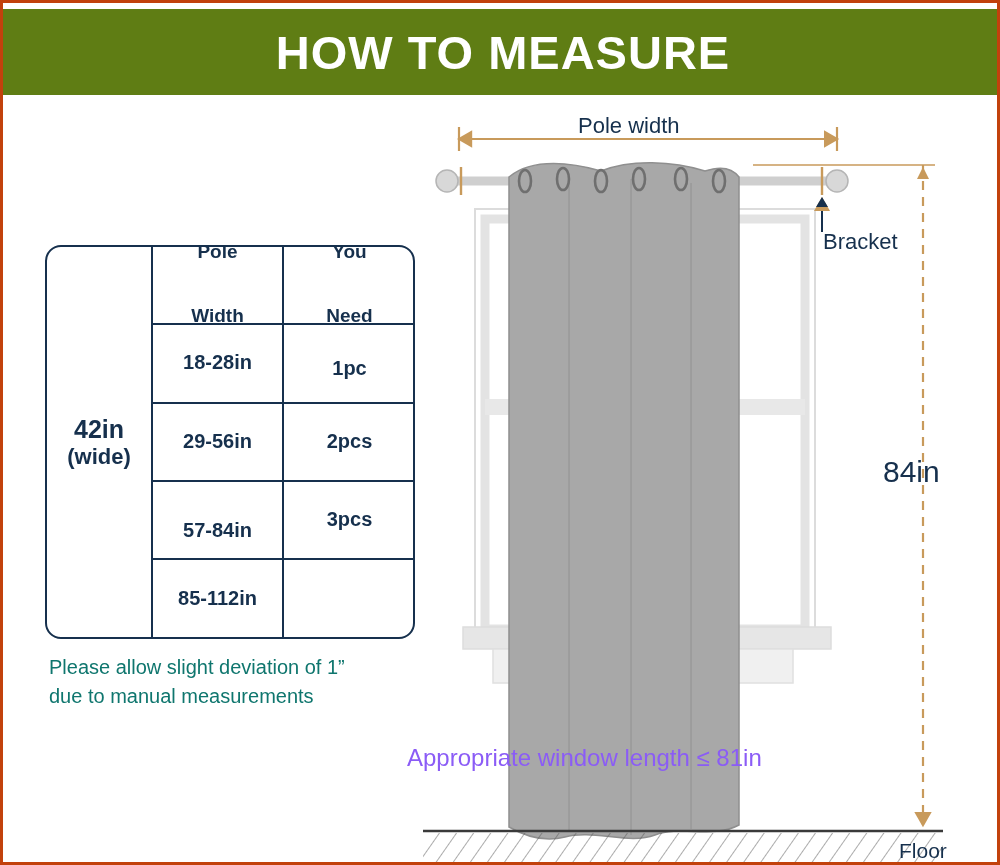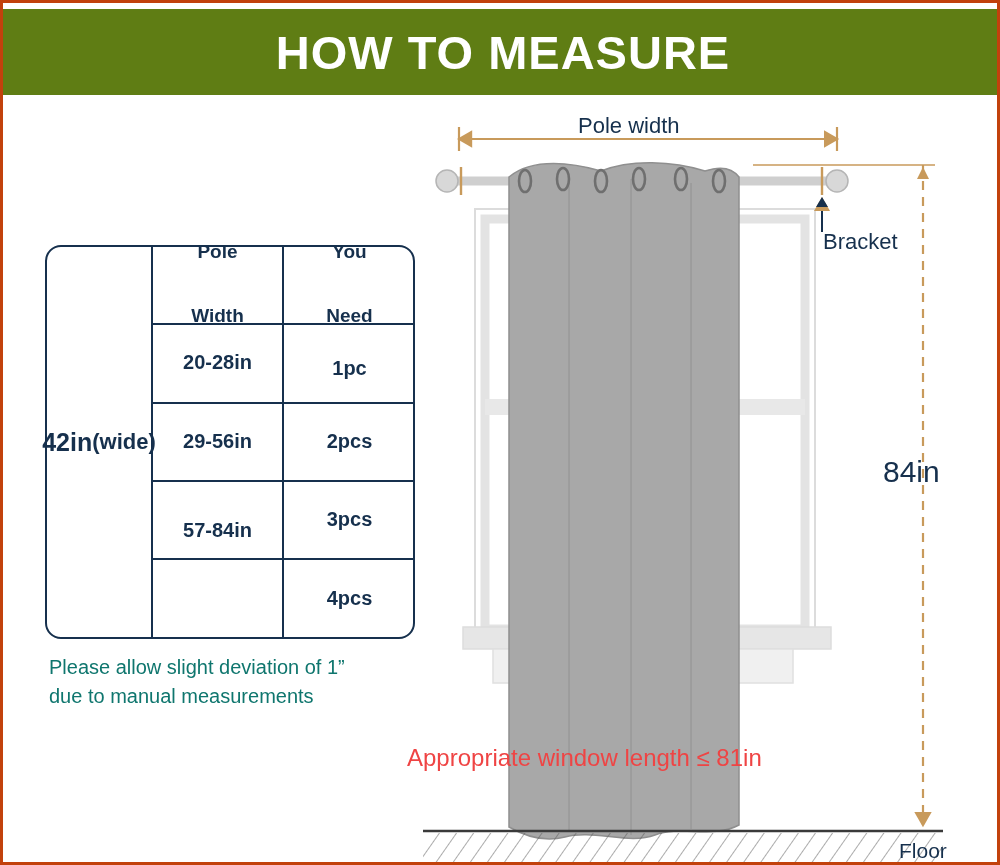--- a/index.html
+++ b/index.html
@@ -78,20 +78,21 @@
     color: #16304d;
     font-size: 20px;
     font-weight: bold;
     line-height: 1.15;
     box-sizing: border-box;
   }
   .cell.head { font-size: 19px; gap: 42px; }
   #cell-wide {
     left: 0; top: 0;
     width: 108px; height: 394px;
+    flex-direction: column;
     font-size: 25px;
   }
   #cell-wide .small { font-size: 22px; }
 
   #note {
     position: absolute;
     left: 46px;
     top: 650px;
     width: 400px;
     color: #0f766e;
@@ -113,21 +114,21 @@
     position: absolute;
     color: #16304d;
     font-size: 21px;
   }
   #lbl-pole-width { left: 575px; top: 110px; font-size: 22px; text-align: right; }
   #lbl-bracket { left: 820px; top: 226px; font-size: 22px; }
   #lbl-84in { left: 880px; top: 452px; font-size: 30px; font-weight: normal; }
   #lbl-floor { left: 896px; top: 836px; font-size: 21px; }
   #lbl-appropriate {
     left: 404px; top: 741px;
-    color: #ef4444;
+    color: #8b5cf6;
     font-size: 24px;
   }
 </style>
 </head>
 <body>
 
 <div id="page">
 
   <div id="header-bar">
     <div id="header-title">HOW TO MEASURE</div>
@@ -151,30 +152,30 @@
 
     <div class="cell head" style="left:108px;top:0;width:129px;height:78px;flex-direction:column;">
       <span>Pole</span>
       <span>Width</span>
     </div>
     <div class="cell head" style="left:239px;top:0;width:131px;height:78px;flex-direction:column;">
       <span>You</span>
       <span>Need</span>
     </div>
 
-    <div class="cell" style="left:108px;top:78px;width:129px;height:79px;">20-28in</div>
+    <div class="cell" style="left:108px;top:78px;width:129px;height:79px;">18-28in</div>
     <div class="cell" style="left:239px;top:78px;width:131px;height:91px;">1pc</div>
 
     <div class="cell" style="left:108px;top:157px;width:129px;height:78px;">29-56in</div>
     <div class="cell" style="left:239px;top:157px;width:131px;height:78px;">2pcs</div>
 
     <div class="cell" style="left:108px;top:235px;width:129px;height:100px;">57-84in</div>
     <div class="cell" style="left:239px;top:235px;width:131px;height:78px;">3pcs</div>
 
-    <div class="cell" style="left:239px;top:313px;width:131px;height:81px;">4pcs</div>
+    <div class="cell" style="left:108px;top:313px;width:129px;height:81px;">85-112in</div>
   </div>
 
   <div id="note">
     <div>Please allow slight deviation of 1”</div>
     <div>due to manual measurements</div>
   </div>
 
   <div id="illus">
     <svg width="580" height="769" viewBox="0 0 580 769" xmlns="http://www.w3.org/2000/svg">
       <defs>

